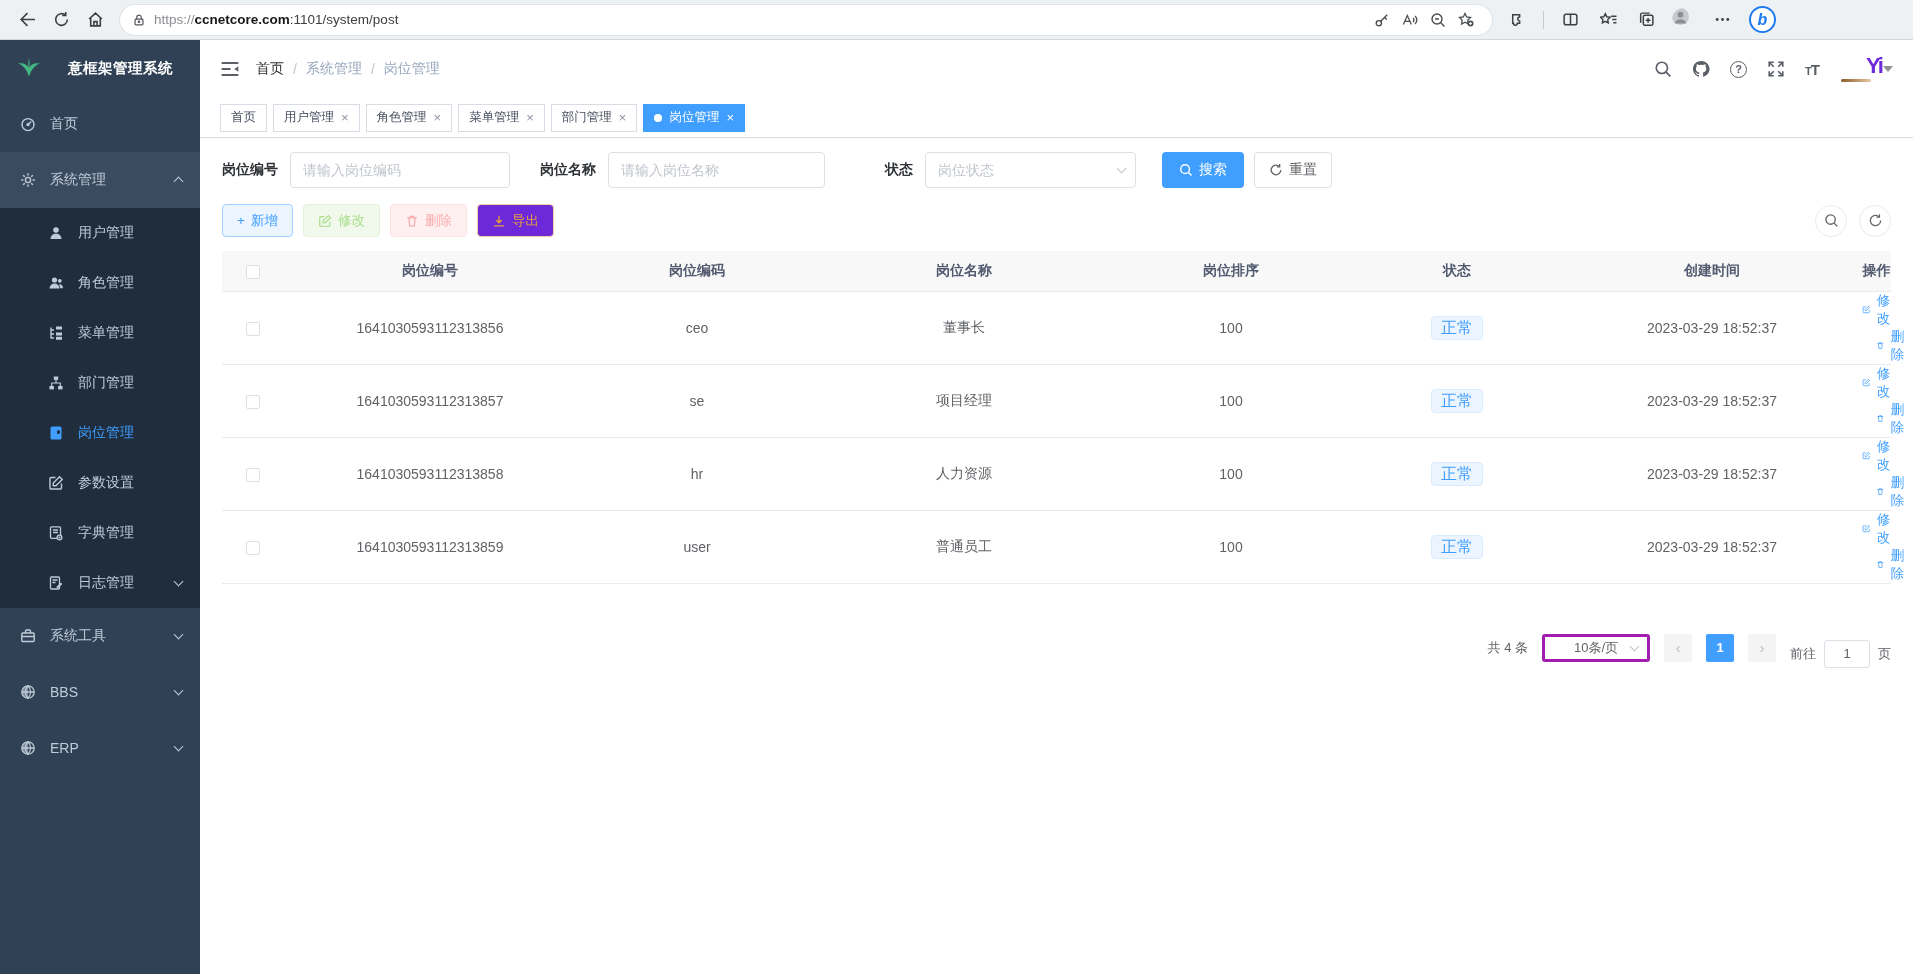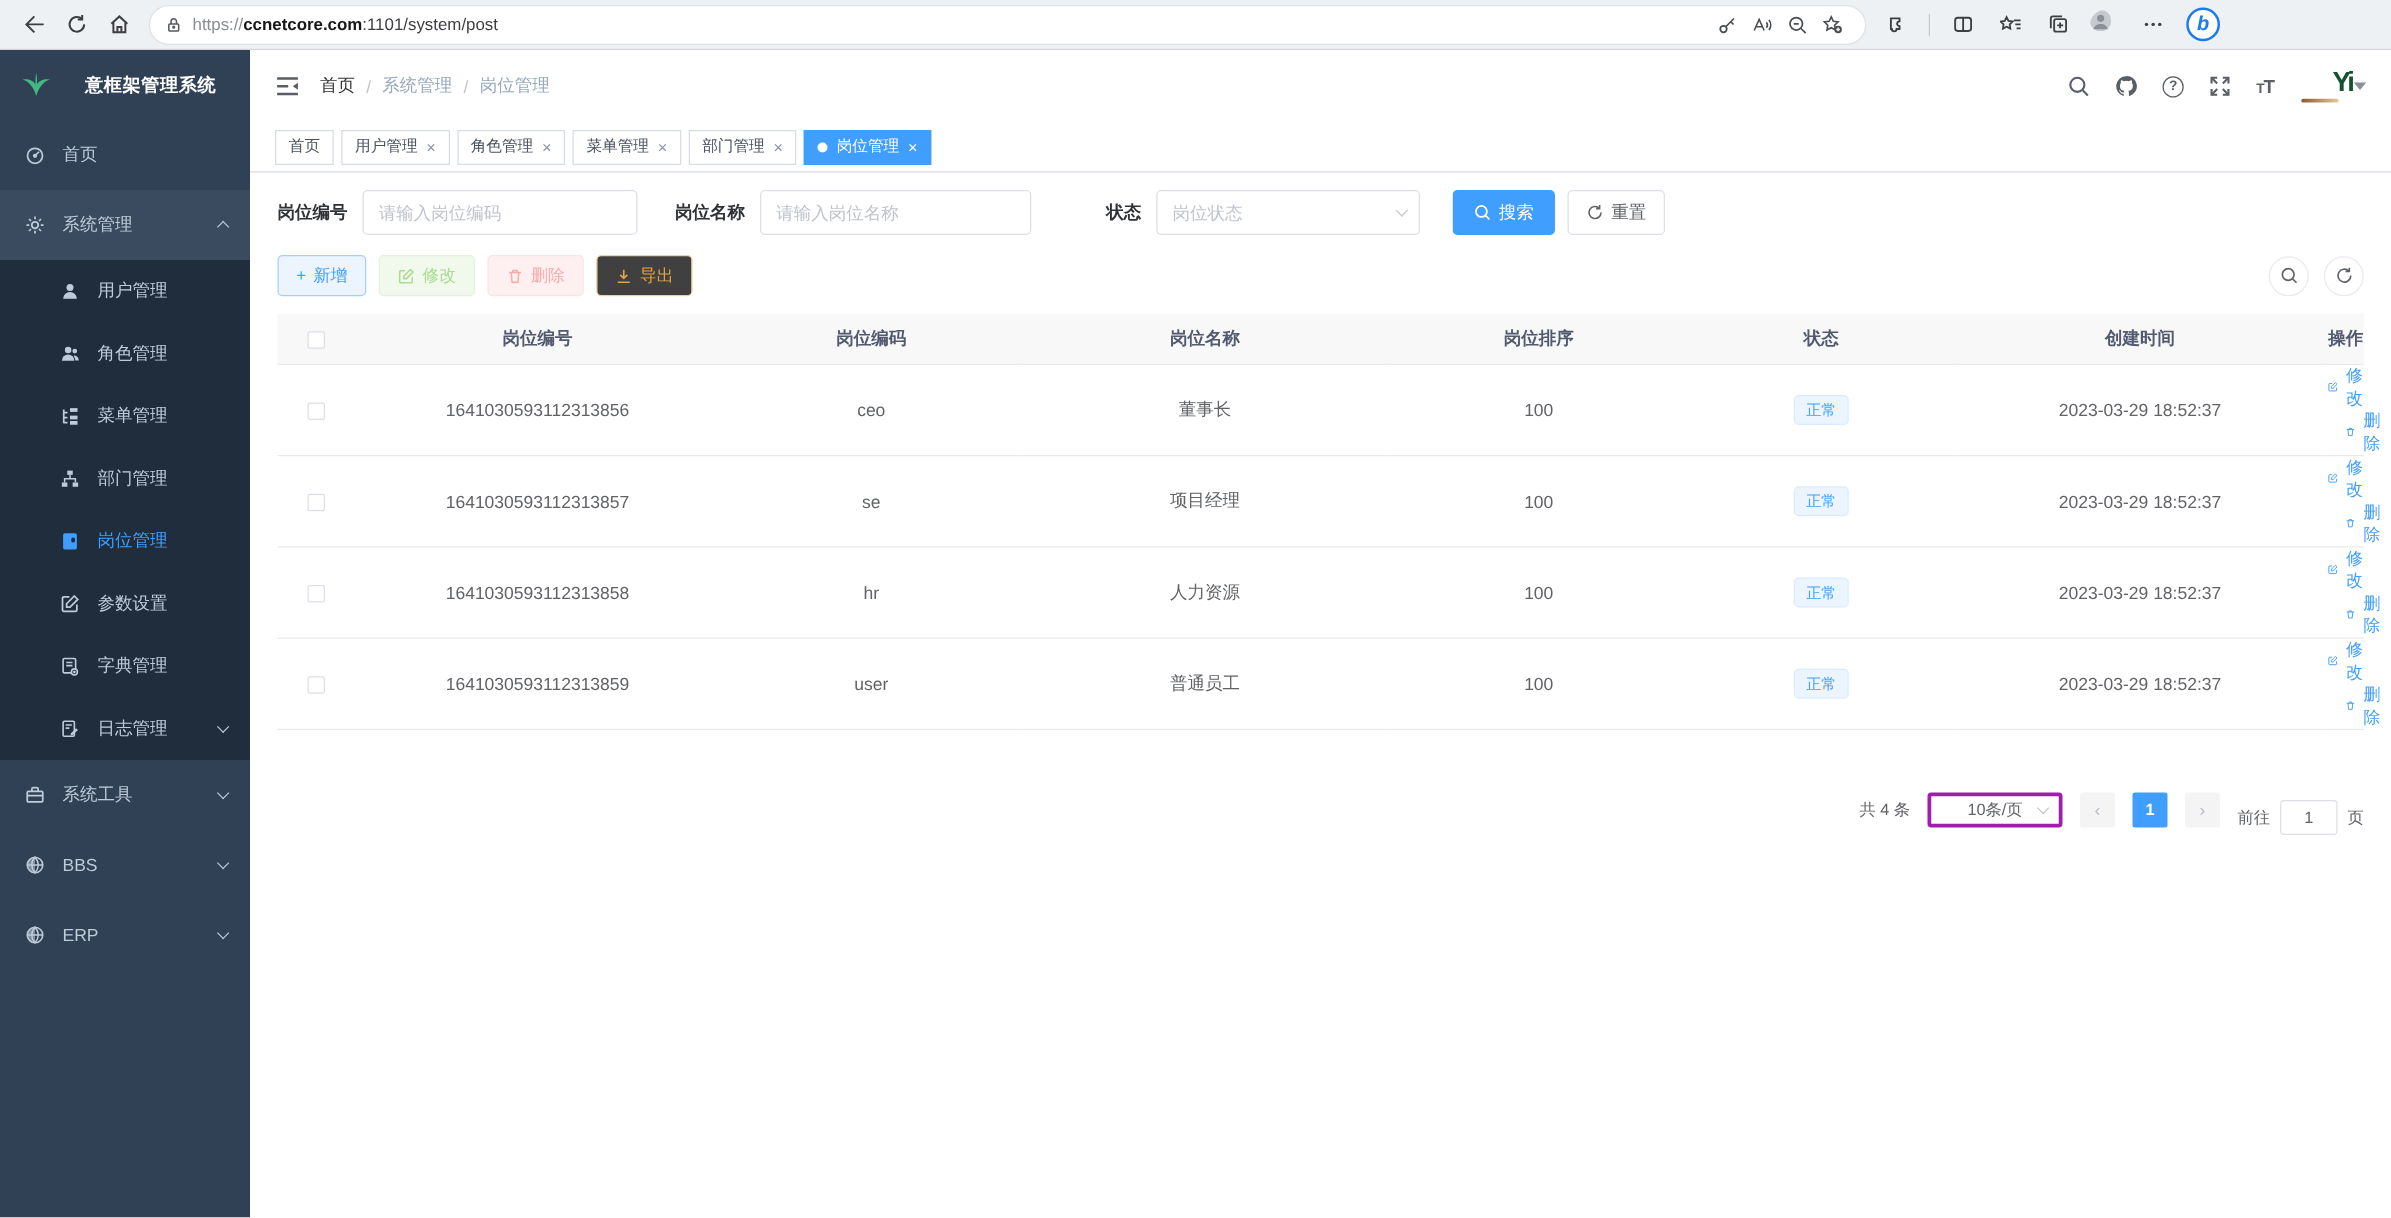--- a/index.html
+++ b/index.html
@@ -61,21 +61,21 @@
   .crumb { color:#97a8be; }
   .topbar-right { margin-left:auto; display:flex; align-items:center; gap:20px; color:#5a5e66; }
   .tb-ico { display:flex; align-items:center; justify-content:center; cursor:pointer; }
   .tb-ico svg { width:18px; height:18px; }
   .q-circle { width:17px; height:17px; border:1.5px solid #5a5e66; border-radius:50%;
     display:flex; align-items:center; justify-content:center; font-size:11px; font-weight:700; }
   .tT { font-weight:600; font-size:15px; letter-spacing:-1px; }
   .tT .sm { font-size:11px; }
   .user-block { display:flex; align-items:center; gap:10px; cursor:pointer; }
   .yi-logo { width:34px; height:30px; display:flex; flex-direction:column; align-items:center; }
-  .yi-logo .glyph { font-weight:900; font-size:22px; color:#14532d; line-height:24px; letter-spacing:-2px;margin-left:36px; }
+  .yi-logo .glyph { font-weight:900; font-size:22px; color:#6d28d9; line-height:24px; letter-spacing:-2px;margin-left:36px; }
   .yi-logo .underline { width:30px; height:3px; margin-top:1px;
     background:linear-gradient(90deg,#8a5a2b,#e8c9a0); border-radius:2px; }
   .caret-down { width:0; height:0; border-left:5px solid transparent; border-right:5px solid transparent;
     border-top:6px solid #8d9095; }
 
   
   .tabbar { height:40px; display:flex; align-items:center; gap:6px; padding:0 20px;
     border-bottom:1px solid #d8dce5; flex:0 0 auto; }
   .tag-tab { height:28px; display:flex; align-items:center; gap:7px; padding:0 10px;
     border:1px solid #d8dce5; background:#fff; color:#495060; font-size:12.5px; cursor:pointer; }
@@ -100,33 +100,33 @@
     font-size:14px; cursor:pointer; border:1px solid transparent; font-family:inherit; }
   .btn svg { width:14px; height:14px; }
   .btn-search { height:36px; padding:0 16px; background:#409eff; color:#fff; margin-left:26px; }
   .btn-reset { height:36px; padding:0 14px; background:#fff; border-color:#dcdfe6; color:#606266; margin-left:10px; }
 
   .toolbar-row { display:flex; align-items:center; gap:10px; margin:2px 0 14px; }
   .btn-sm { height:33px; padding:0 14px; font-size:13.5px; }
   .btn-add { background:#ecf5ff; border-color:#a0cfff; color:#409eff; }
   .btn-edit { background:#f0f9eb; border-color:#e1f3d8; color:#a9dd8d; }
   .btn-del { background:#fef0f0; border-color:#fde2e2; color:#f8abab; }
-  .btn-export { background:#404040; border-color:#f3d19e; color:#e6a23c; }
+  .btn-export { background:#6d28d9; border-color:#f3d19e; color:#e6a23c; }
   .toolbar-right { margin-left:auto; display:flex; gap:12px; }
   .circle-btn { width:32px; height:32px; border-radius:50%; border:1px solid #e8eaef; background:#fff;
     display:flex; align-items:center; justify-content:center; color:#5f6368; cursor:pointer; }
   .circle-btn svg { width:15px; height:15px; }
 
   table.grid { width:100%; border-collapse:collapse; table-layout:fixed; }
   .grid th { height:40px; background:#f8f8f9; color:#515a6e; font-weight:700; font-size:14px;
     border-bottom:1px solid #e8eaec; text-align:center; }
   .grid td { height:49px; color:#606266; font-size:14px; border-bottom:1px solid #e8eaec; text-align:center; }
   .cb { display:inline-block; width:14px; height:14px; border:1px solid #dcdfe6; border-radius:2px;
     background:#fff; vertical-align:middle; cursor:pointer; }
-  .tag-normal { display:inline-block; height:24px; line-height:22px; padding:0 9px; font-size:12px;
+  .tag-normal { display:inline-block; height:24px; line-height:22px; padding:0 9px; font-size:16px;
     background:#ecf5ff; border:1px solid #d9ecff; color:#409eff; border-radius:4px; }
   .op-link { color:#409eff; font-size:13.5px; cursor:pointer; display:inline-flex; align-items:center; gap:4px; }
   .op-link + .op-link { margin-left:14px; }
   .op-link svg { width:13px; height:13px; }
 
   .pager { display:flex; align-items:center; justify-content:flex-end; gap:14px;
     margin-top:44px; padding-right:0; font-size:13px; color:#606266; }
   .pg-total { white-space:nowrap; }
   .pg-size { position:relative; width:108px; height:28px; border:3px solid #a21caf; border-radius:3px;
     display:flex; align-items:center; justify-content:center; color:#606266; cursor:pointer; }

